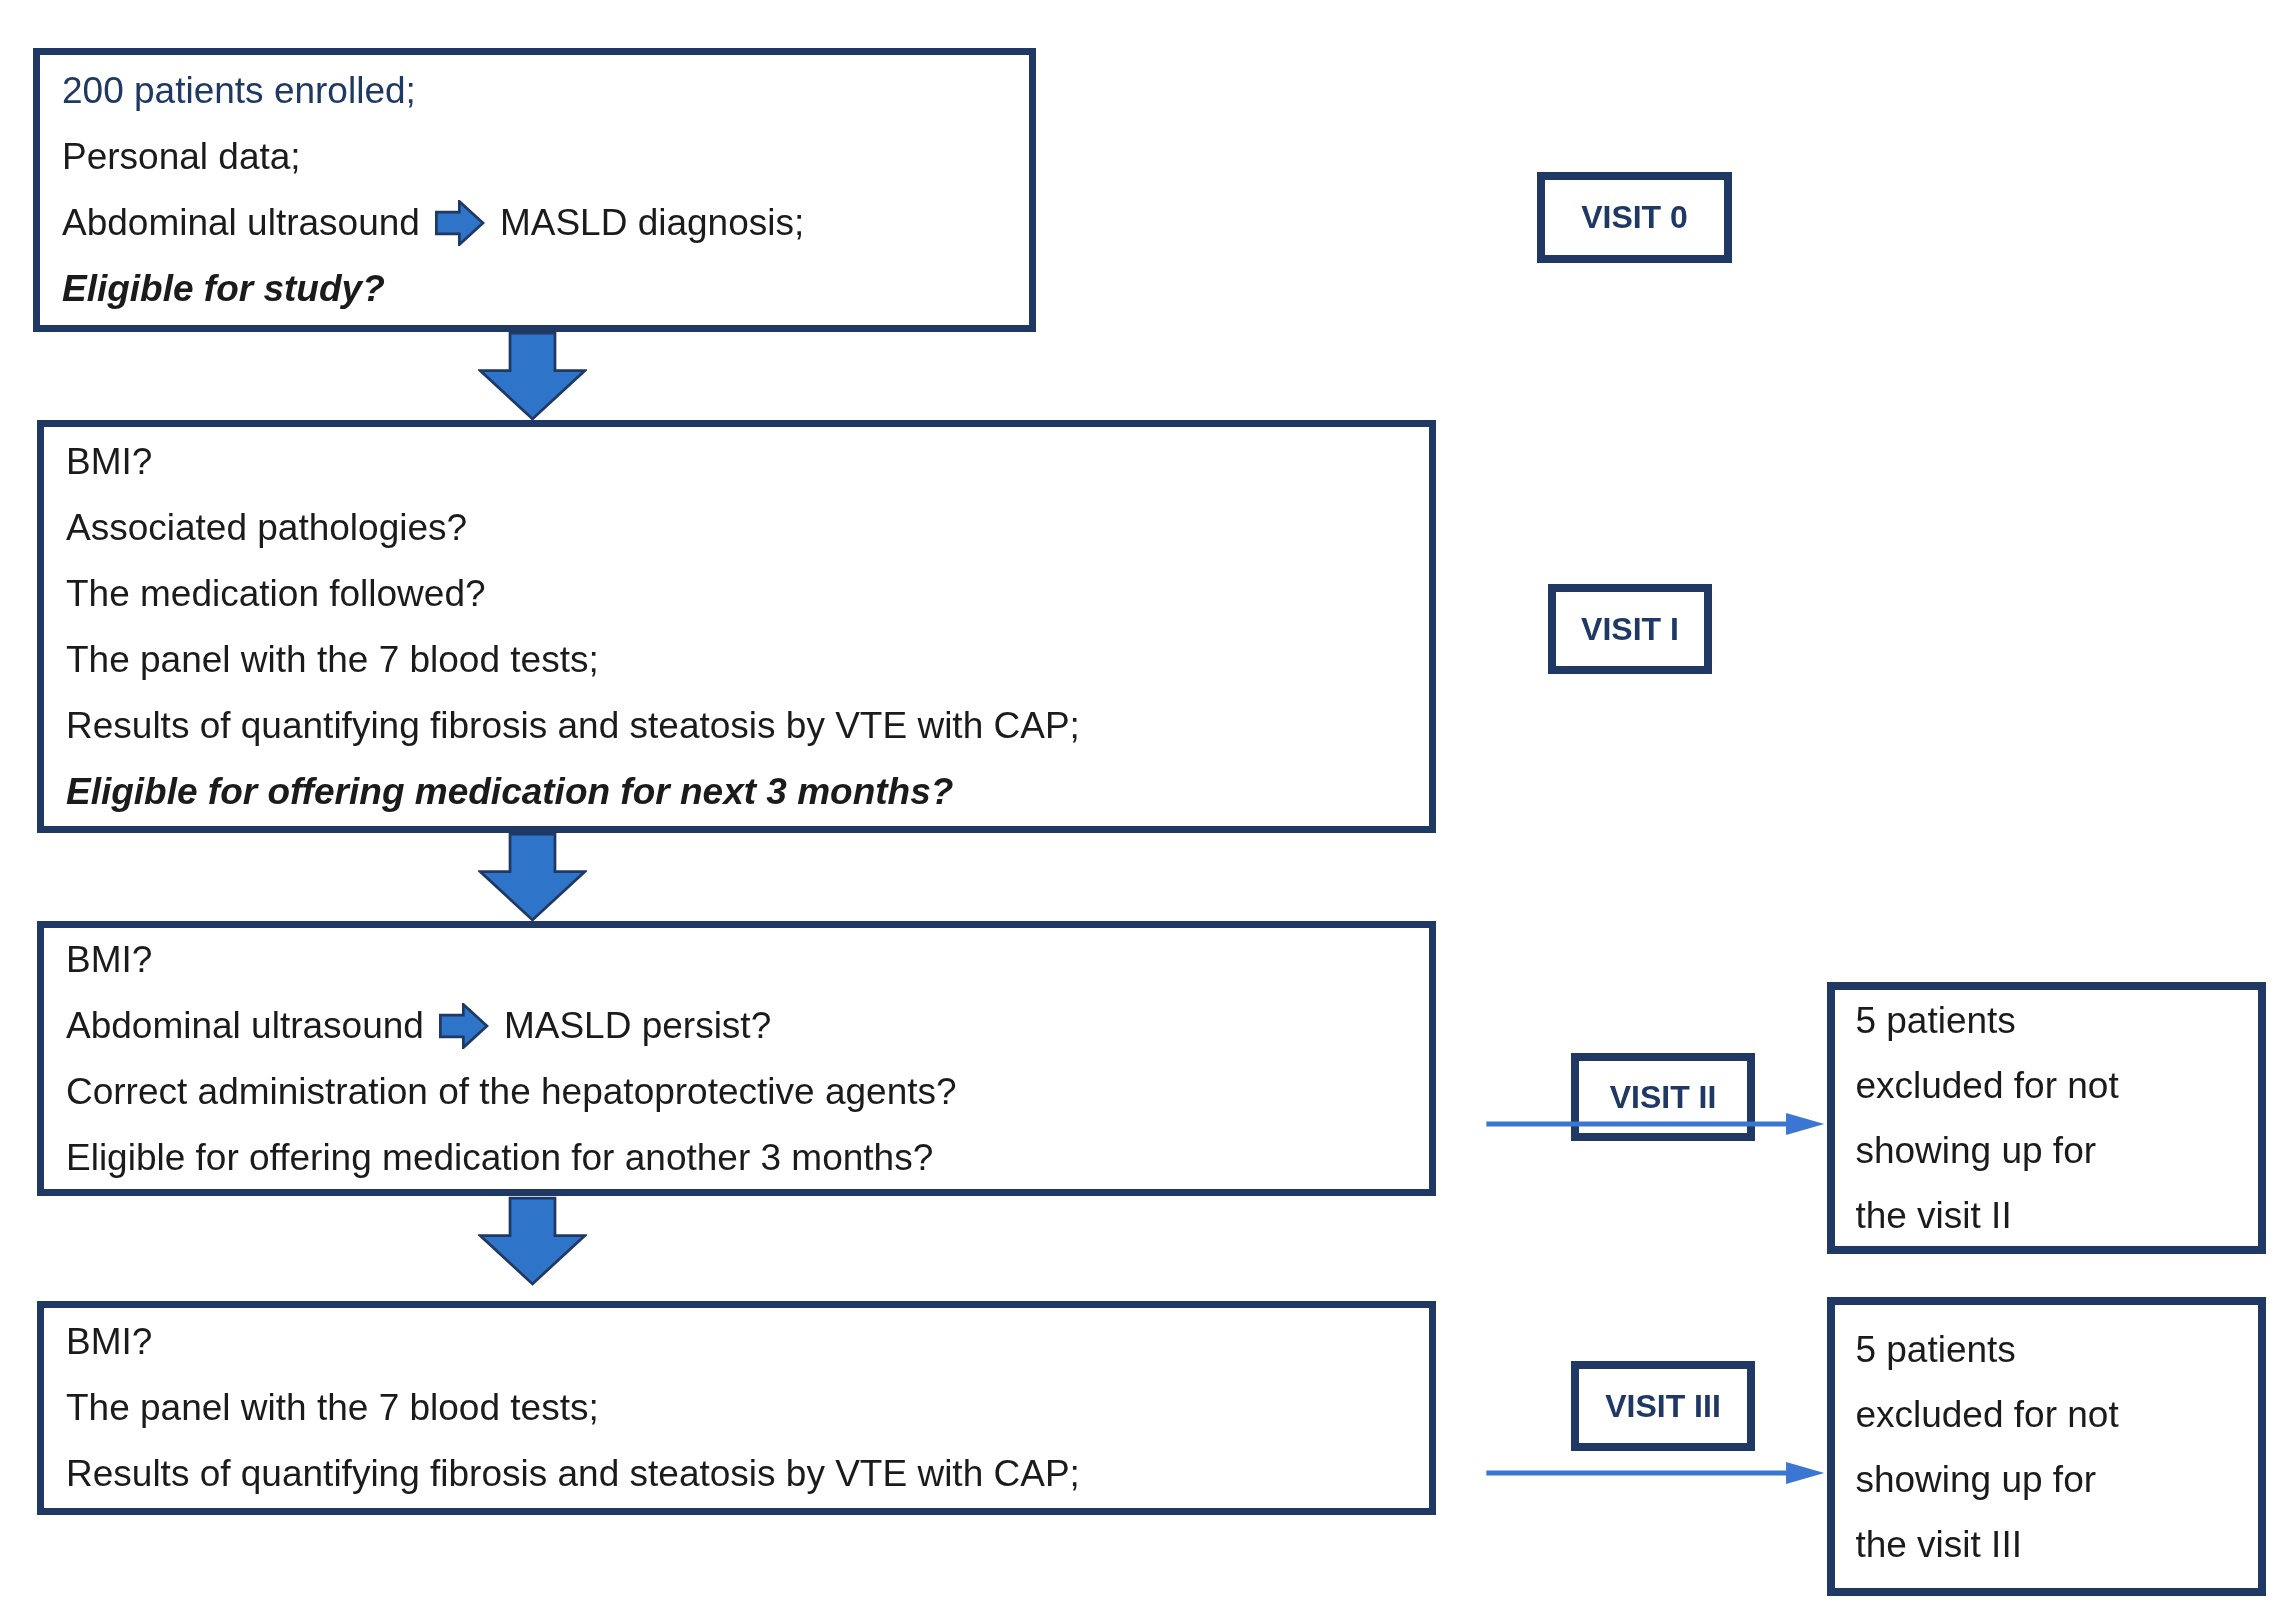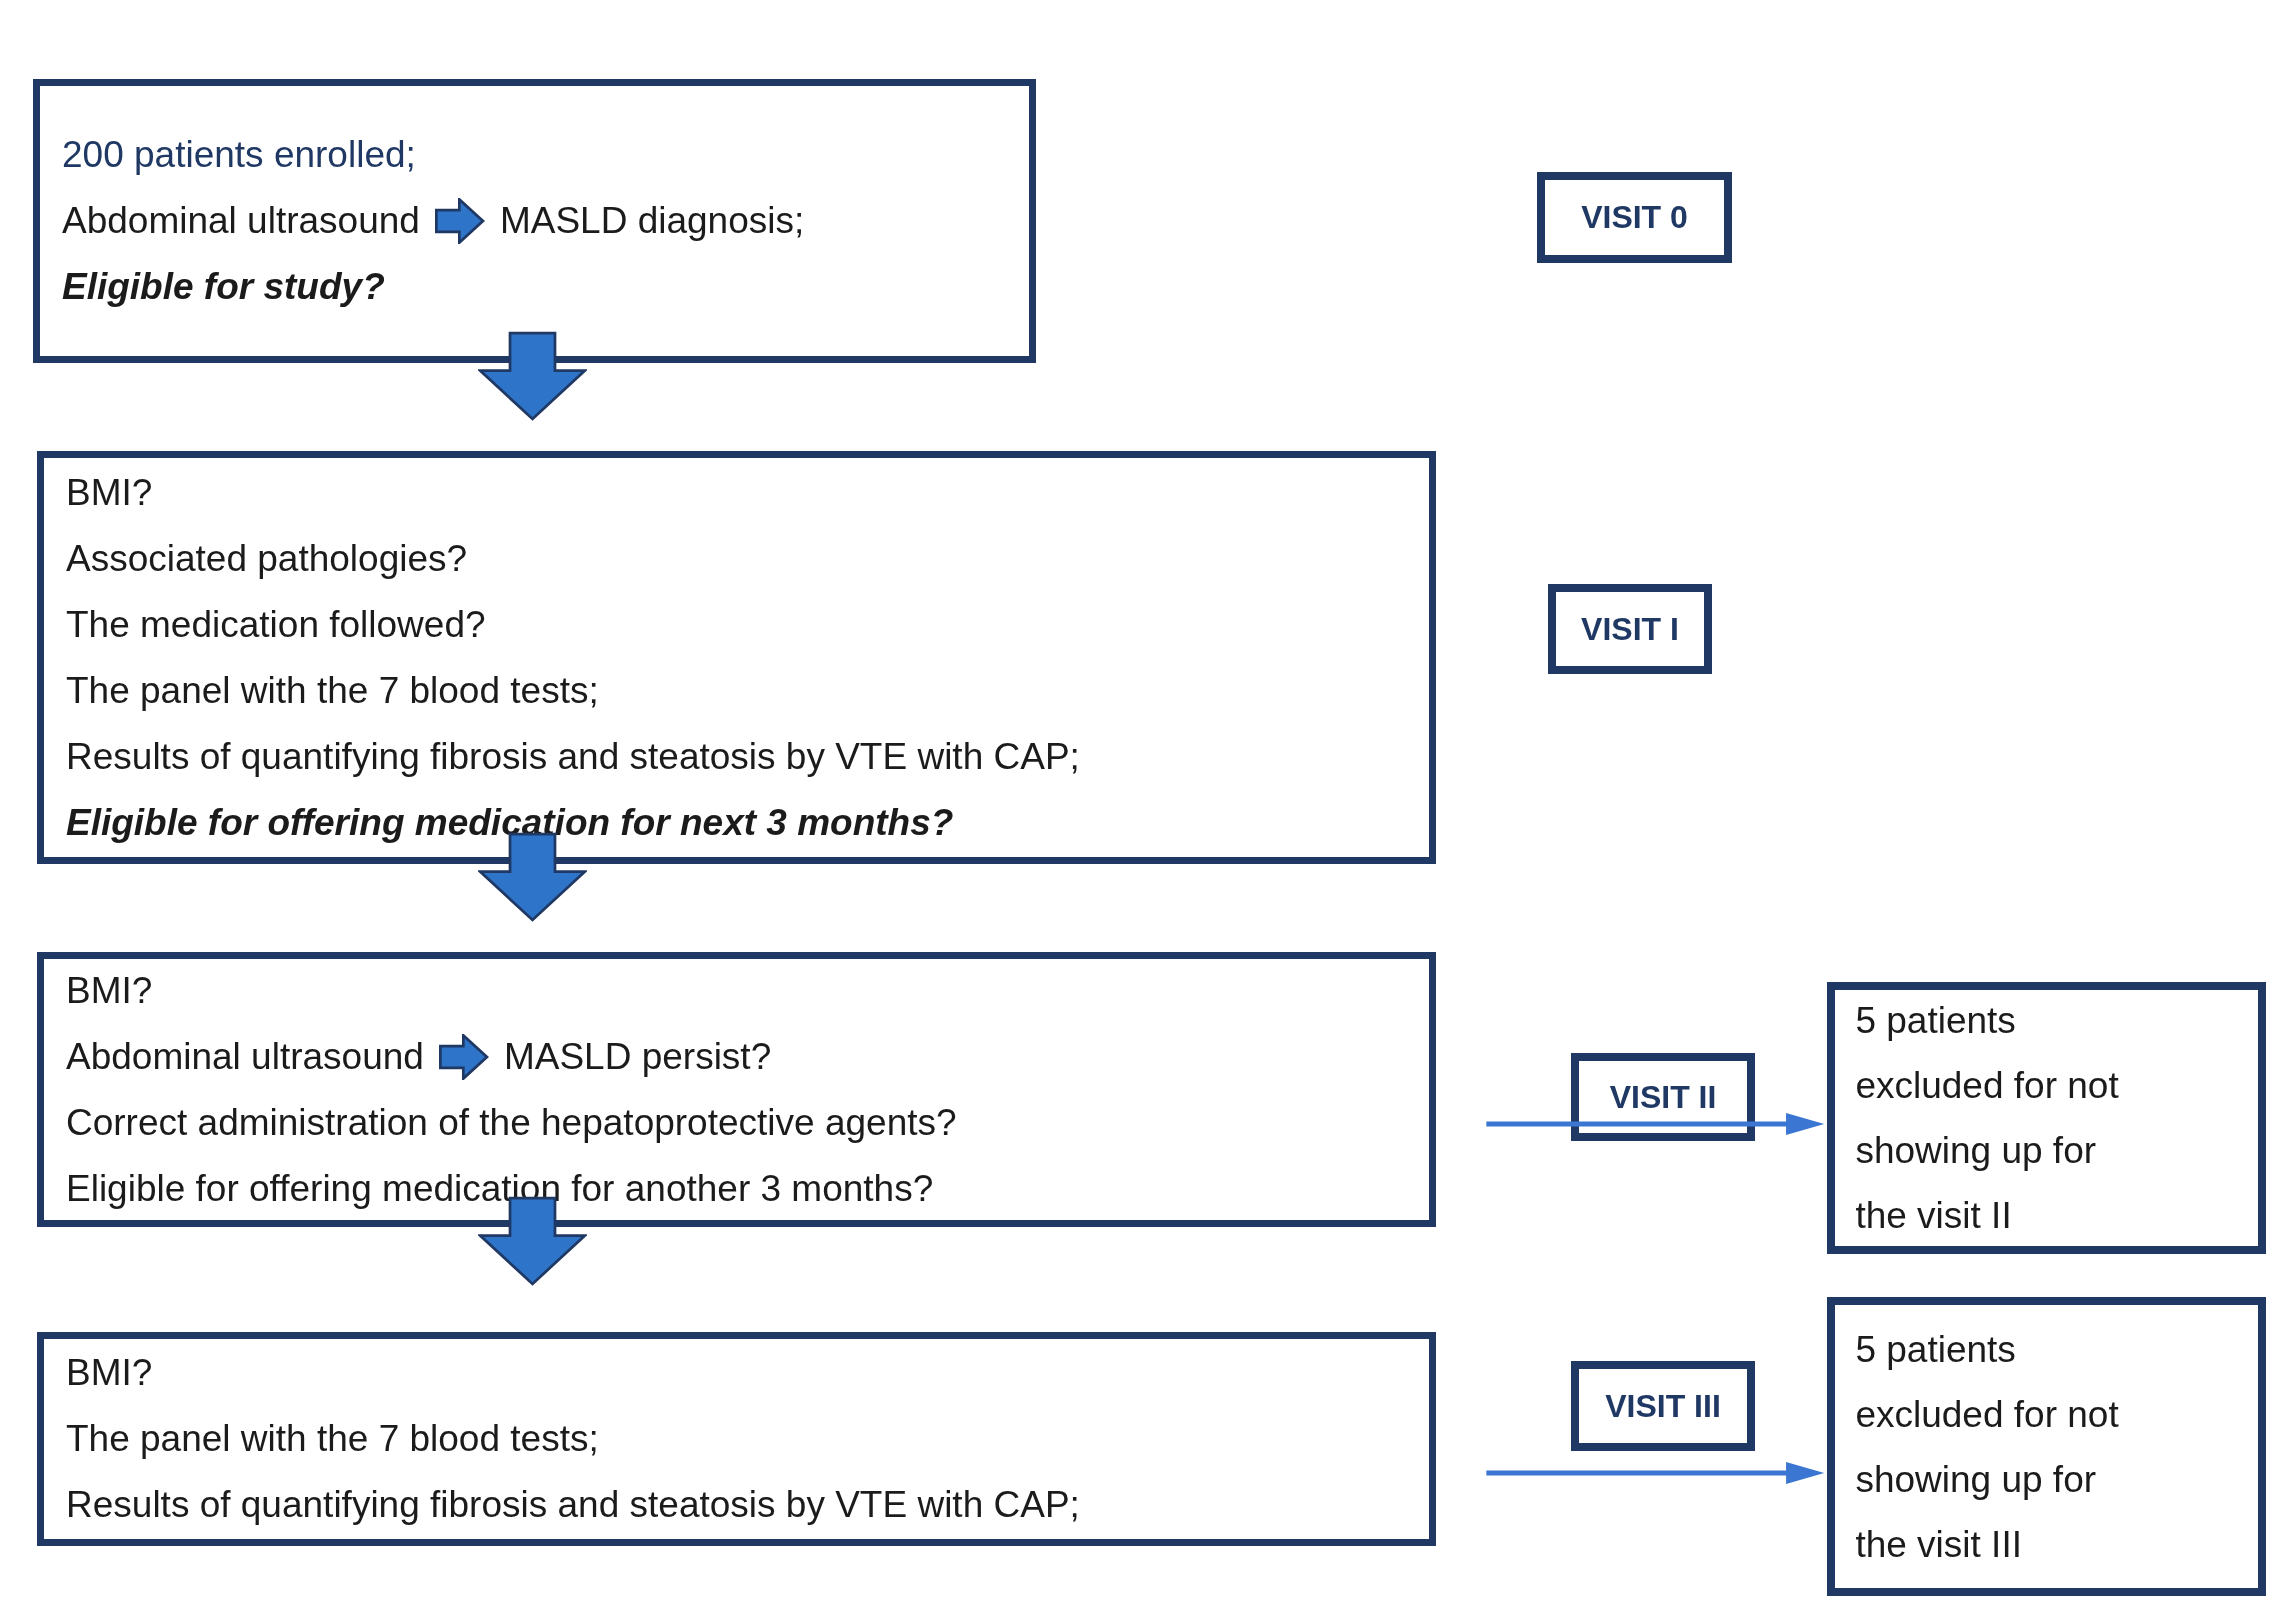--- a/index.html
+++ b/index.html
@@ -19,21 +19,20 @@
   .main-box{
     position:absolute;
     box-sizing:border-box;
     border:7.5px solid var(--navy);
     background:#ffffff;
     display:flex;
     flex-direction:column;
     justify-content:center;
     padding-left:22px;
     padding-right:6.8px;
-    margin-top:31px;
   }
   .line{
     font-size:37px;
     line-height:66px;
     white-space:nowrap;
     display:flex;
     align-items:center;
     gap:15px;
   }
   .navy-text{color:var(--navy);}
@@ -75,20 +74,21 @@
   .thin-arrow line{stroke:var(--connector);stroke-width:7;}
   .thin-arrow polygon{fill:var(--connector);}
 </style>
 </head>
 <body>
 
 <div id="canvas">
 
   <div class="main-box" style="left:33px;top:48px;width:1003px;height:284px;">
     <div class="line navy-text">200 patients enrolled;</div>
+    <div class="line">Personal data;</div>
     <div class="line">
       <span>Abdominal ultrasound</span>
       <svg class="inline-arrow" viewBox="0 0 74 68">
         <polygon points="2,18 36,18 36,2 71,34 36,66 36,50 2,50"></polygon>
       </svg>
       <span>MASLD diagnosis;</span>
     </div>
     <div class="line emph">Eligible for study?</div>
   </div>
 

